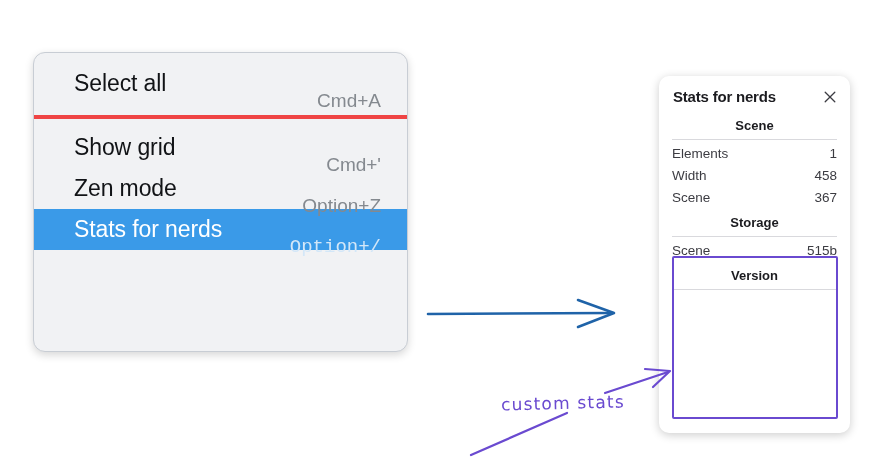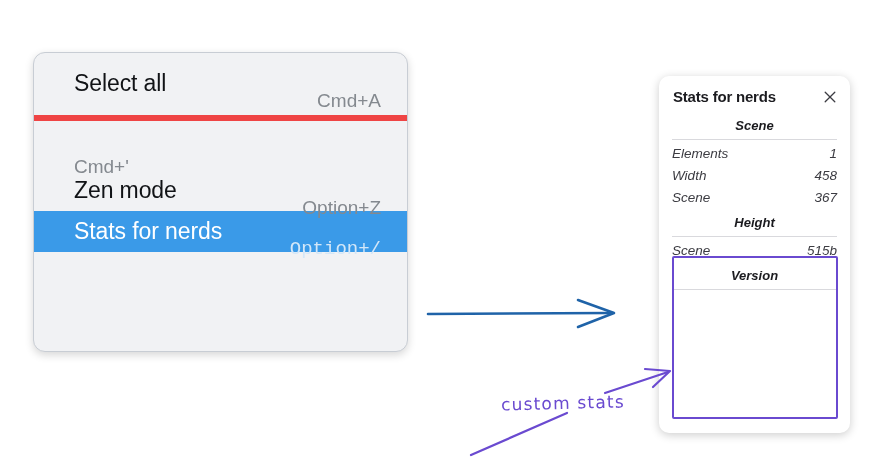--- a/index.html
+++ b/index.html
@@ -30,21 +30,21 @@
     border: 1px solid #c8cdd4;
     border-radius: 12px;
     box-shadow: 0 3px 9px rgba(0,0,0,0.16);
     box-sizing: border-box;
     overflow: hidden;
   }
   .menu-group {
     padding: 8px 0;
   }
   .menu-group.first {
-    border-bottom: 6px solid #ef4444;
+    border-bottom: 4px solid #ef4444;
     padding: 10px 0 11px 0;
   }
   .menu-item {
     display: flex;
     align-items: center;
     justify-content: space-between;
     height: 41px;
     padding: 0 26px 0 40px;
     box-sizing: border-box;
   }
@@ -93,21 +93,20 @@
     letter-spacing: -0.2px;
   }
   .close-icon {
     width: 16px;
     height: 16px;
     display: block;
     cursor: pointer;
   }
   .panel-body {
     padding: 0 13px;
-    font-style: italic;
   }
   .section-title {
     text-align: center;
     font-size: 13px;
     font-weight: bold;
     color: #1b1b1f;
     padding: 7px 0 6px 0;
   }
   .divider {
     height: 1px;
@@ -172,20 +171,21 @@
 
     <div class="menu-group first">
       <div class="menu-item">
         <span class="label">Select all</span>
         <span class="shortcut">Cmd+A</span>
       </div>
     </div>
 
     <div class="menu-group">
       <div class="menu-item">
+        <span class="label">Show grid</span>
         <span class="shortcut">Cmd+'</span>
       </div>
       <div class="menu-item">
         <span class="label">Zen mode</span>
         <span class="shortcut">Option+Z</span>
       </div>
       <div class="menu-item selected">
         <span class="label">Stats for nerds</span>
         <span class="shortcut">Option+/</span>
       </div>
@@ -213,21 +213,21 @@
       </div>
       <div class="stat-row">
         <span class="k">Width</span>
         <span class="v">458</span>
       </div>
       <div class="stat-row">
         <span class="k">Scene</span>
         <span class="v">367</span>
       </div>
 
-      <div class="section-title">Height</div>
+      <div class="section-title">Storage</div>
       <div class="divider"></div>
       <div class="stat-row">
         <span class="k">Scene</span>
         <span class="v">515b</span>
       </div>
 
       <div class="section-title">Version</div>
       <div class="divider"></div>
 
     </div>

